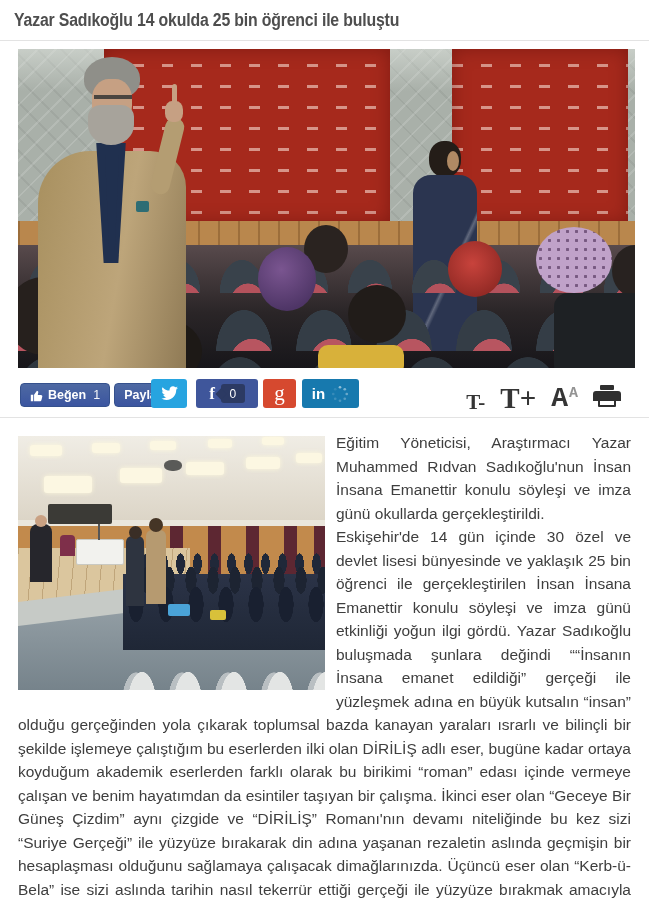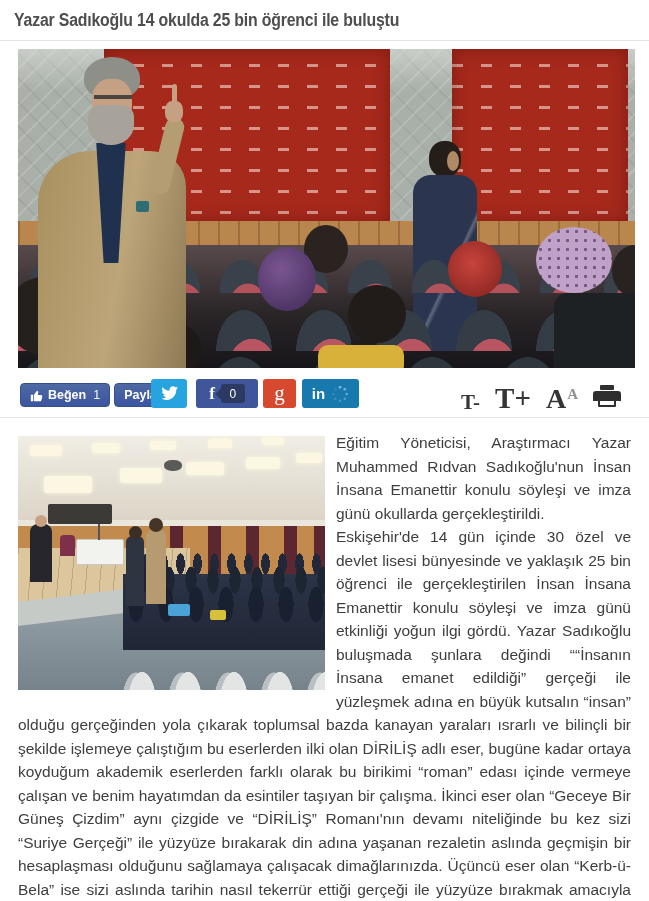--- a/index.html
+++ b/index.html
@@ -140,21 +140,21 @@
   #gp-btn { left:245px; width:33px; background:#d6492f; font-family:"Liberation Serif",serif; font-size:21px; }
   #li-btn { left:284px; width:57px; background:#1779ae; gap:6px; font-weight:bold; font-size:15px; }
   #li-btn .spin { opacity:.55; }
 
   .font-controls { position:absolute; right:10px; top:0; height:36px; display:flex; align-items:flex-end; gap:15px;
      color:#353535; font-family:"Liberation Serif",serif; }
   .fc { background:none; border:none; padding:0; cursor:pointer; color:#353535;
         font-family:"Liberation Serif",serif; font-weight:bold; line-height:1; }
   #fc-dec { font-size:21px; }
   #fc-inc { font-size:29px; }
-  #fc-reset { font-size:28px; }
+  #fc-reset { font-size:28px;font-family:Liberation Mono, monospace; }
   #fc-reset .small { font-size:15px; color:#939393; vertical-align:9px; margin-left:1px; }
   #print-btn { background:none; border:none; padding:0 0 1px 0; cursor:pointer; }
 
   
   article { margin:13px 18px 0 18px; text-align:justify; font-size:15.5px; line-height:23.5px; color:#3e3e3e; }
   article p { margin:0; }
 </style>
 </head>
 <body>
 

